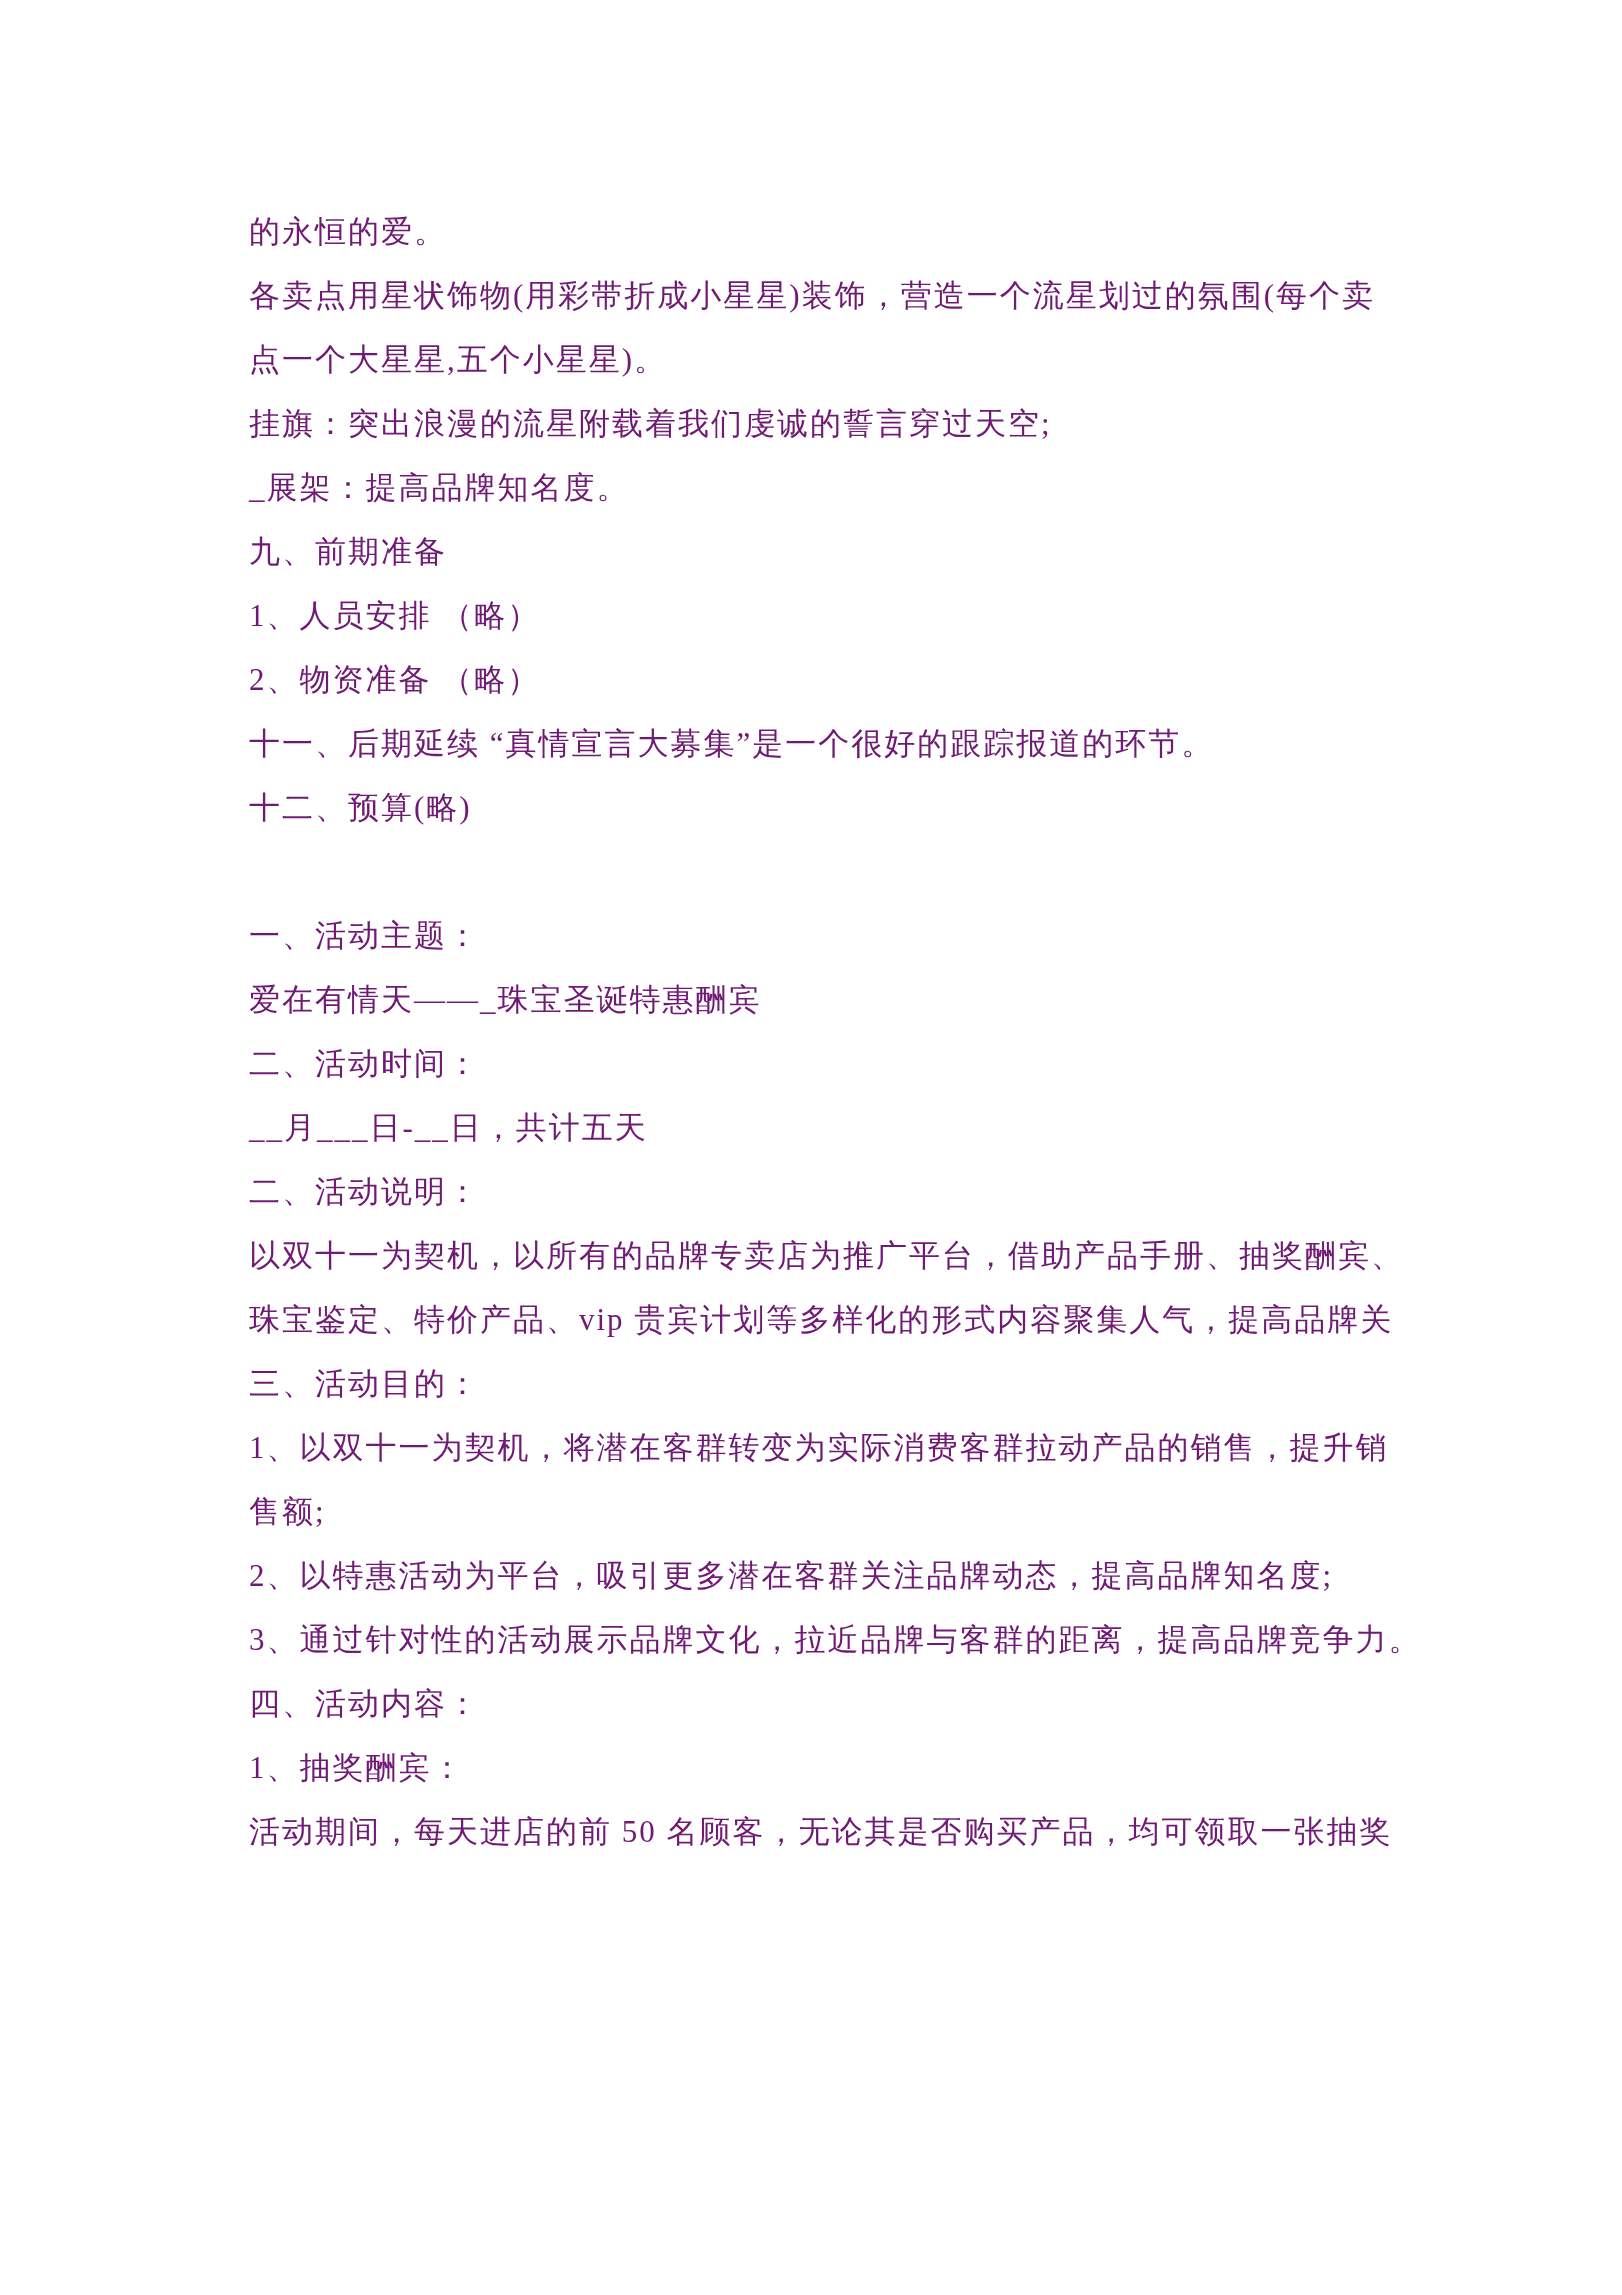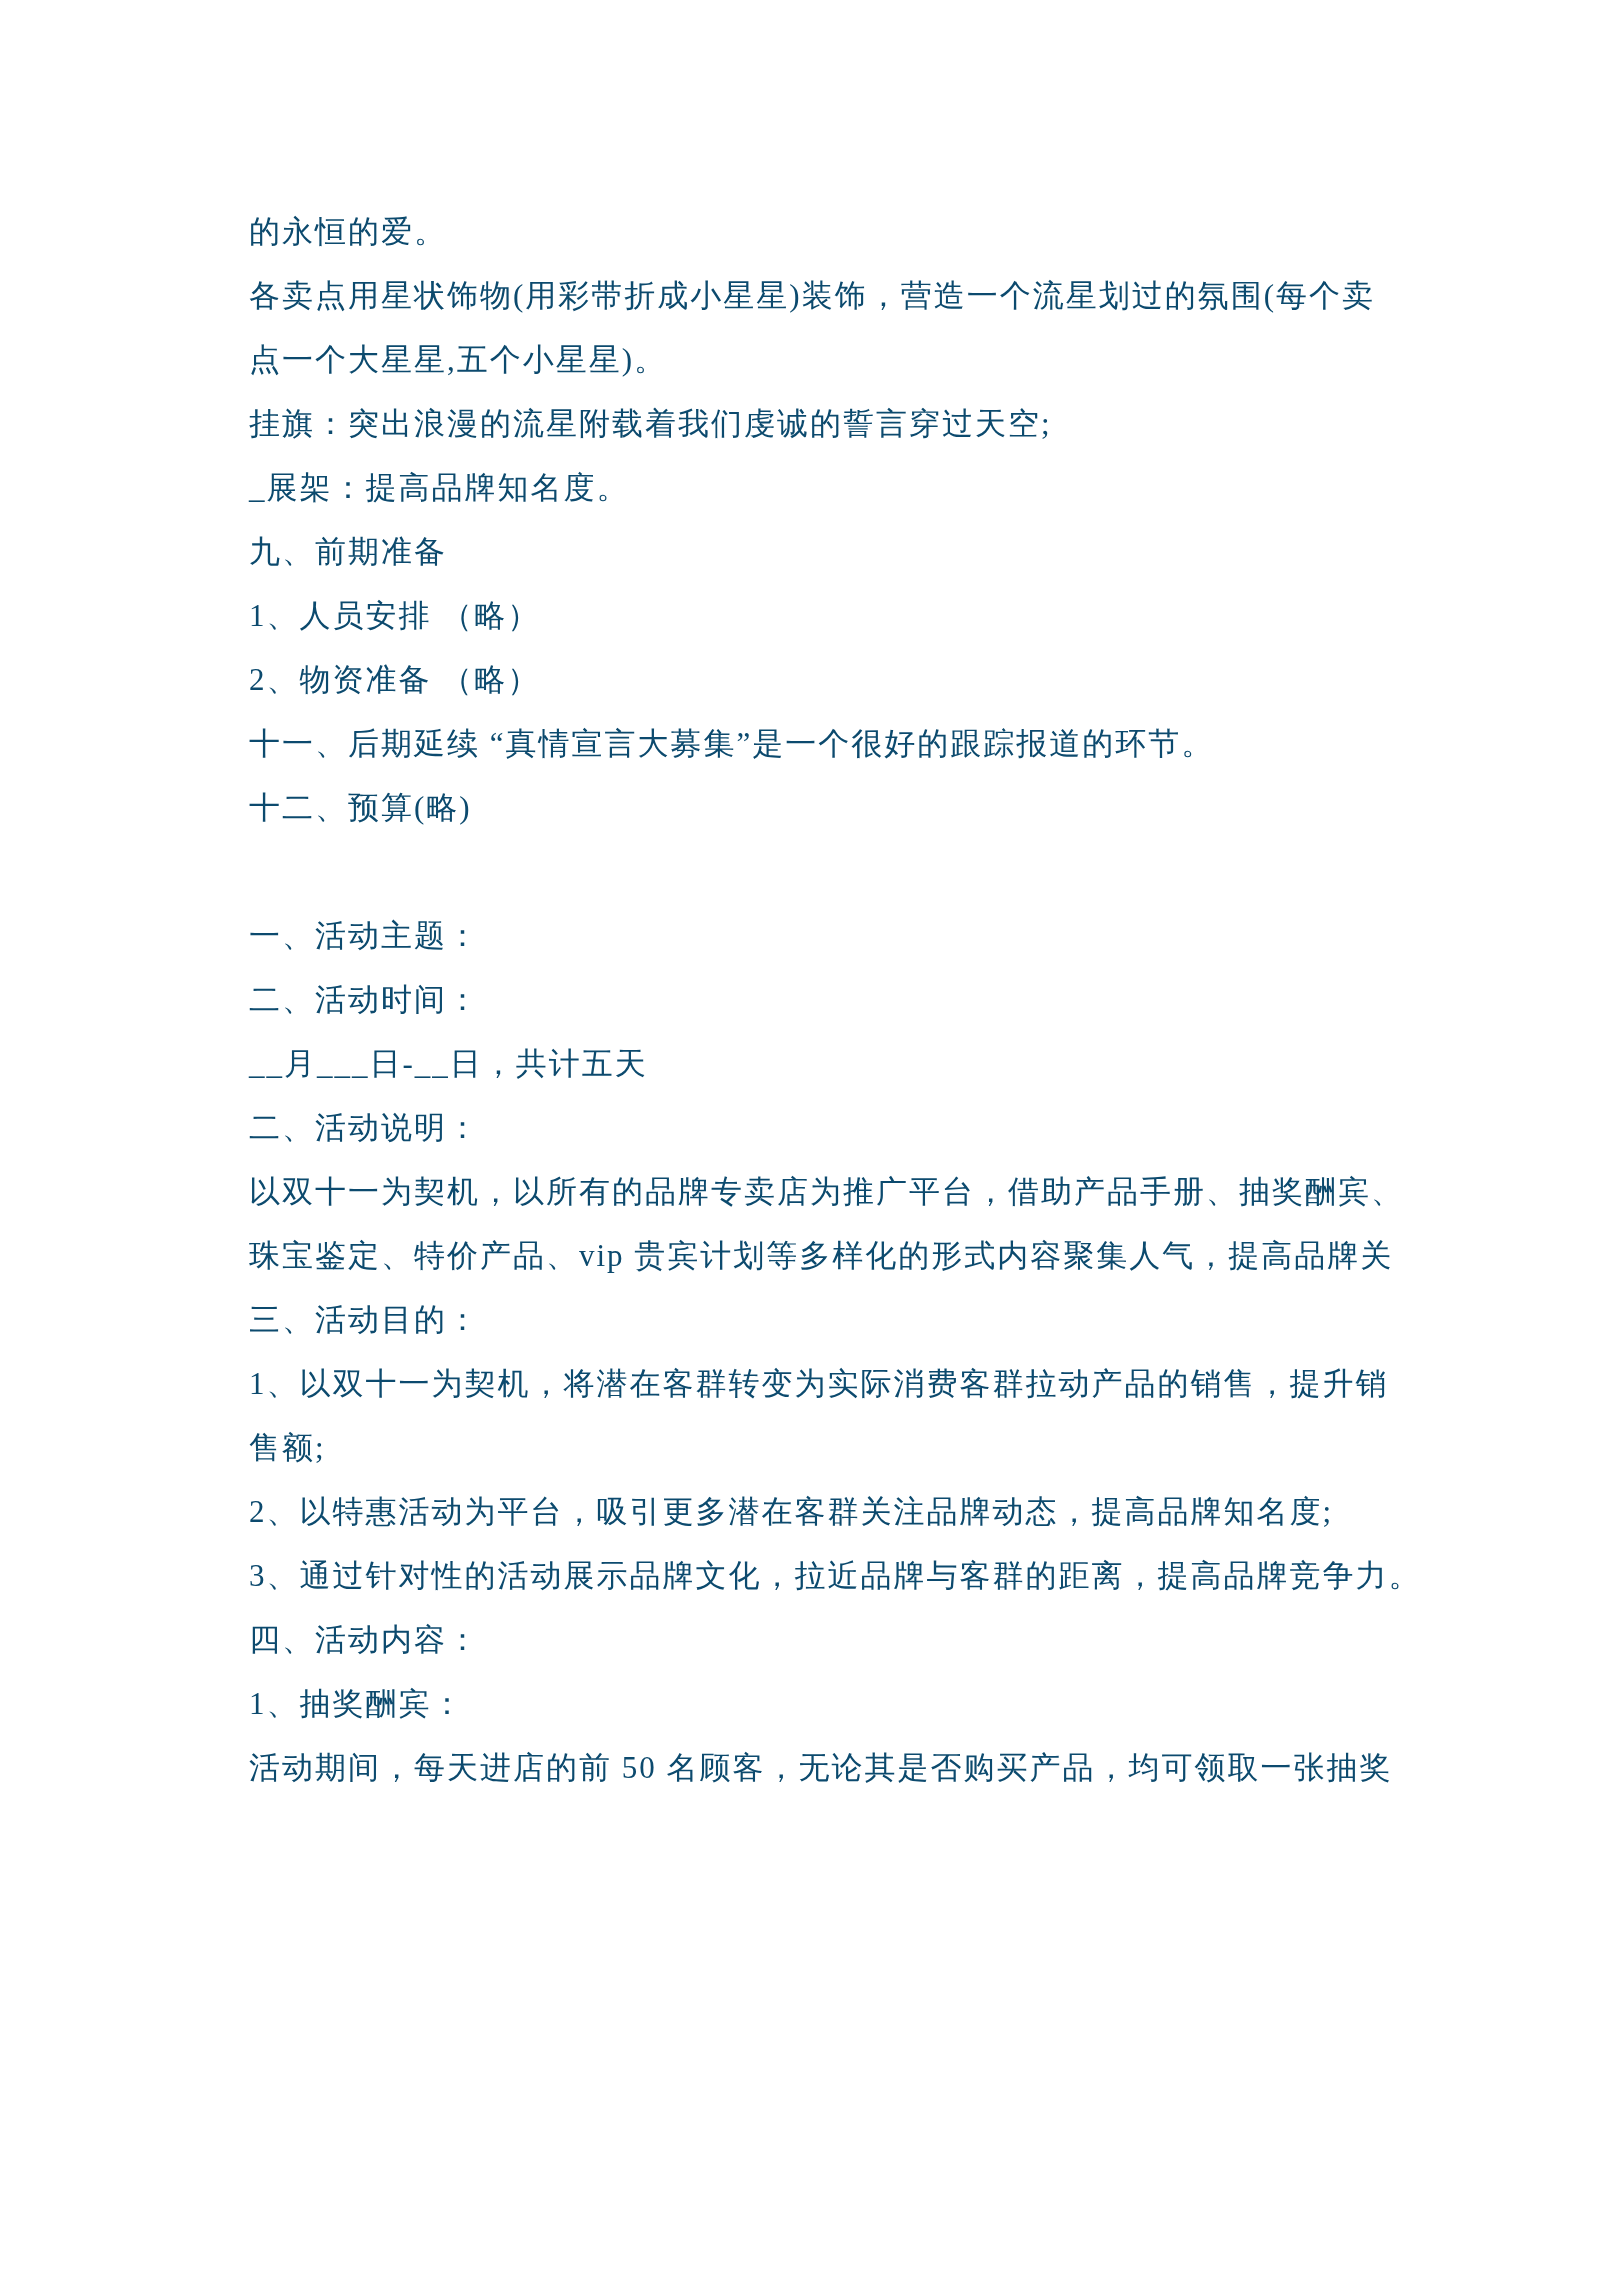--- a/index.html
+++ b/index.html
@@ -23,21 +23,21 @@
     top: 200px;
     right: 39px;
   }
   .line {
     margin: 0;
     padding: 0;
     height: 64px;
     line-height: 64px;
     font-size: 31px;
     letter-spacing: 2px;
-    color: #0c4a6e;
+    color: #701a75;
     white-space: pre;
     font-weight: 400;
     -webkit-font-smoothing: antialiased;
   }
 </style>
 </head>
 <body>
 
 <div class="page">
   <div class="content">
@@ -46,20 +46,21 @@
     <p class="line">点一个大星星,五个小星星)。</p>
     <p class="line">挂旗：突出浪漫的流星附载着我们虔诚的誓言穿过天空;</p>
     <p class="line">_展架：提高品牌知名度。</p>
     <p class="line">九、前期准备</p>
     <p class="line">1、人员安排 （略）</p>
     <p class="line">2、物资准备 （略）</p>
     <p class="line">十一、后期延续 “真情宣言大募集”是一个很好的跟踪报道的环节。</p>
     <p class="line">十二、预算(略)</p>
     <p class="line"></p>
     <p class="line">一、活动主题：</p>
+    <p class="line">爱在有情天——_珠宝圣诞特惠酬宾</p>
     <p class="line">二、活动时间：</p>
     <p class="line">__月___日-__日，共计五天</p>
     <p class="line">二、活动说明：</p>
     <p class="line">以双十一为契机，以所有的品牌专卖店为推广平台，借助产品手册、抽奖酬宾、</p>
     <p class="line">珠宝鉴定、特价产品、vip 贵宾计划等多样化的形式内容聚集人气，提高品牌关</p>
     <p class="line">三、活动目的：</p>
     <p class="line">1、以双十一为契机，将潜在客群转变为实际消费客群拉动产品的销售，提升销</p>
     <p class="line">售额;</p>
     <p class="line">2、以特惠活动为平台，吸引更多潜在客群关注品牌动态，提高品牌知名度;</p>
     <p class="line">3、通过针对性的活动展示品牌文化，拉近品牌与客群的距离，提高品牌竞争力。</p>

